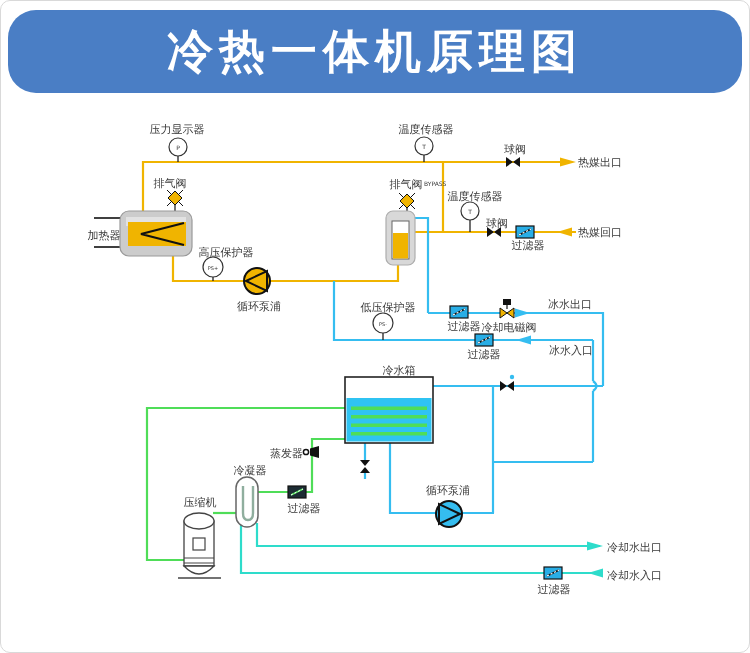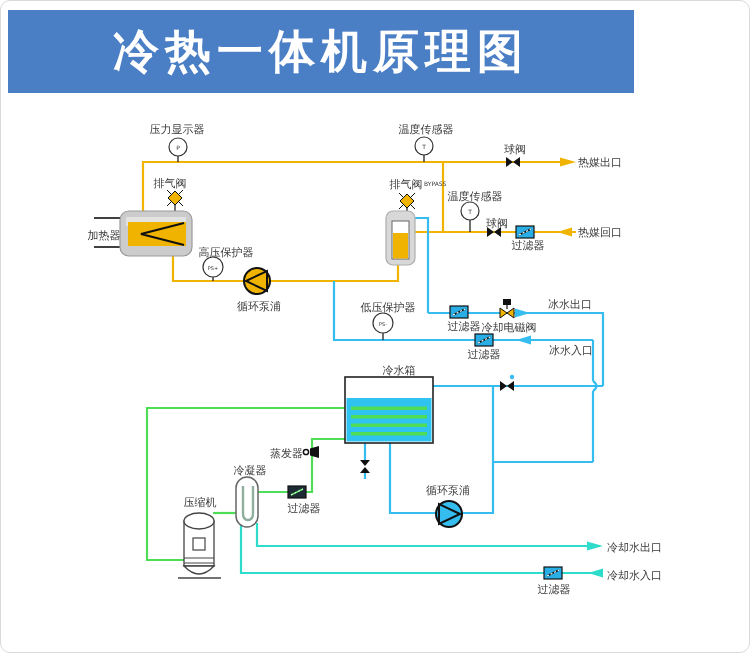--- a/index.html
+++ b/index.html
@@ -6,22 +6,22 @@
   body{
     width:750px;height:653px;position:relative;background:#ffffff;
     font-family:"DejaVu Sans","Liberation Sans",sans-serif;
     overflow:hidden;
   }
   .frame{
     position:absolute;left:0;top:0;width:748px;height:651px;
     border:1px solid #d9d9d9;border-radius:10px;pointer-events:none;
   }
   .banner{
-    position:absolute;left:8px;top:10px;width:626px;height:83px;
-    background:#4a7ec5;display:flex;align-items:center;justify-content:center;
+    position:absolute;left:8px;top:10px;width:734px;height:83px;
+    background:#4a7ec5;display:flex;align-items:center;justify-content:center;border-radius:28px;
   }
   .banner h1{
     margin:0;color:#ffffff;font-family:"DejaVu Serif","Liberation Serif",serif;
     font-size:46px;font-weight:700;letter-spacing:6px;white-space:nowrap;
   }
   svg{position:absolute;left:0;top:0;}
   .lbl{font-size:11px;fill:#3a3a3a;font-family:"DejaVu Sans","Liberation Sans",sans-serif;}
   .lbl-sm{font-size:6px;fill:#3a3a3a;}
   .gauge-txt{font-size:6px;fill:#333;text-anchor:middle;}
   .gauge-txt-sm{font-size:5px;fill:#333;text-anchor:middle;}

